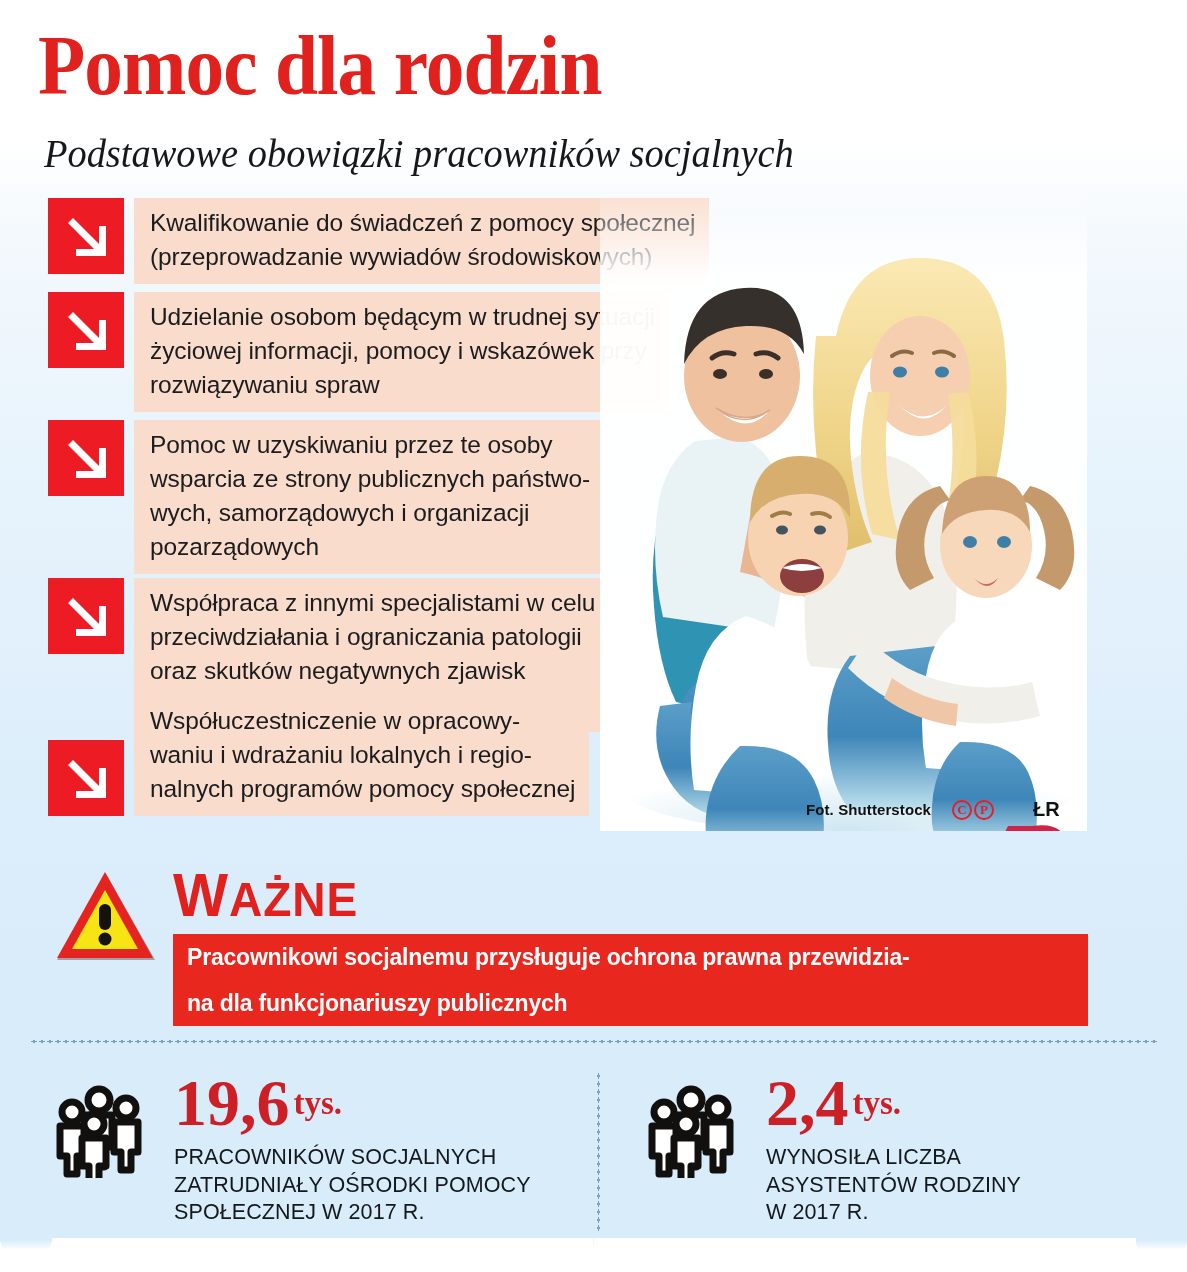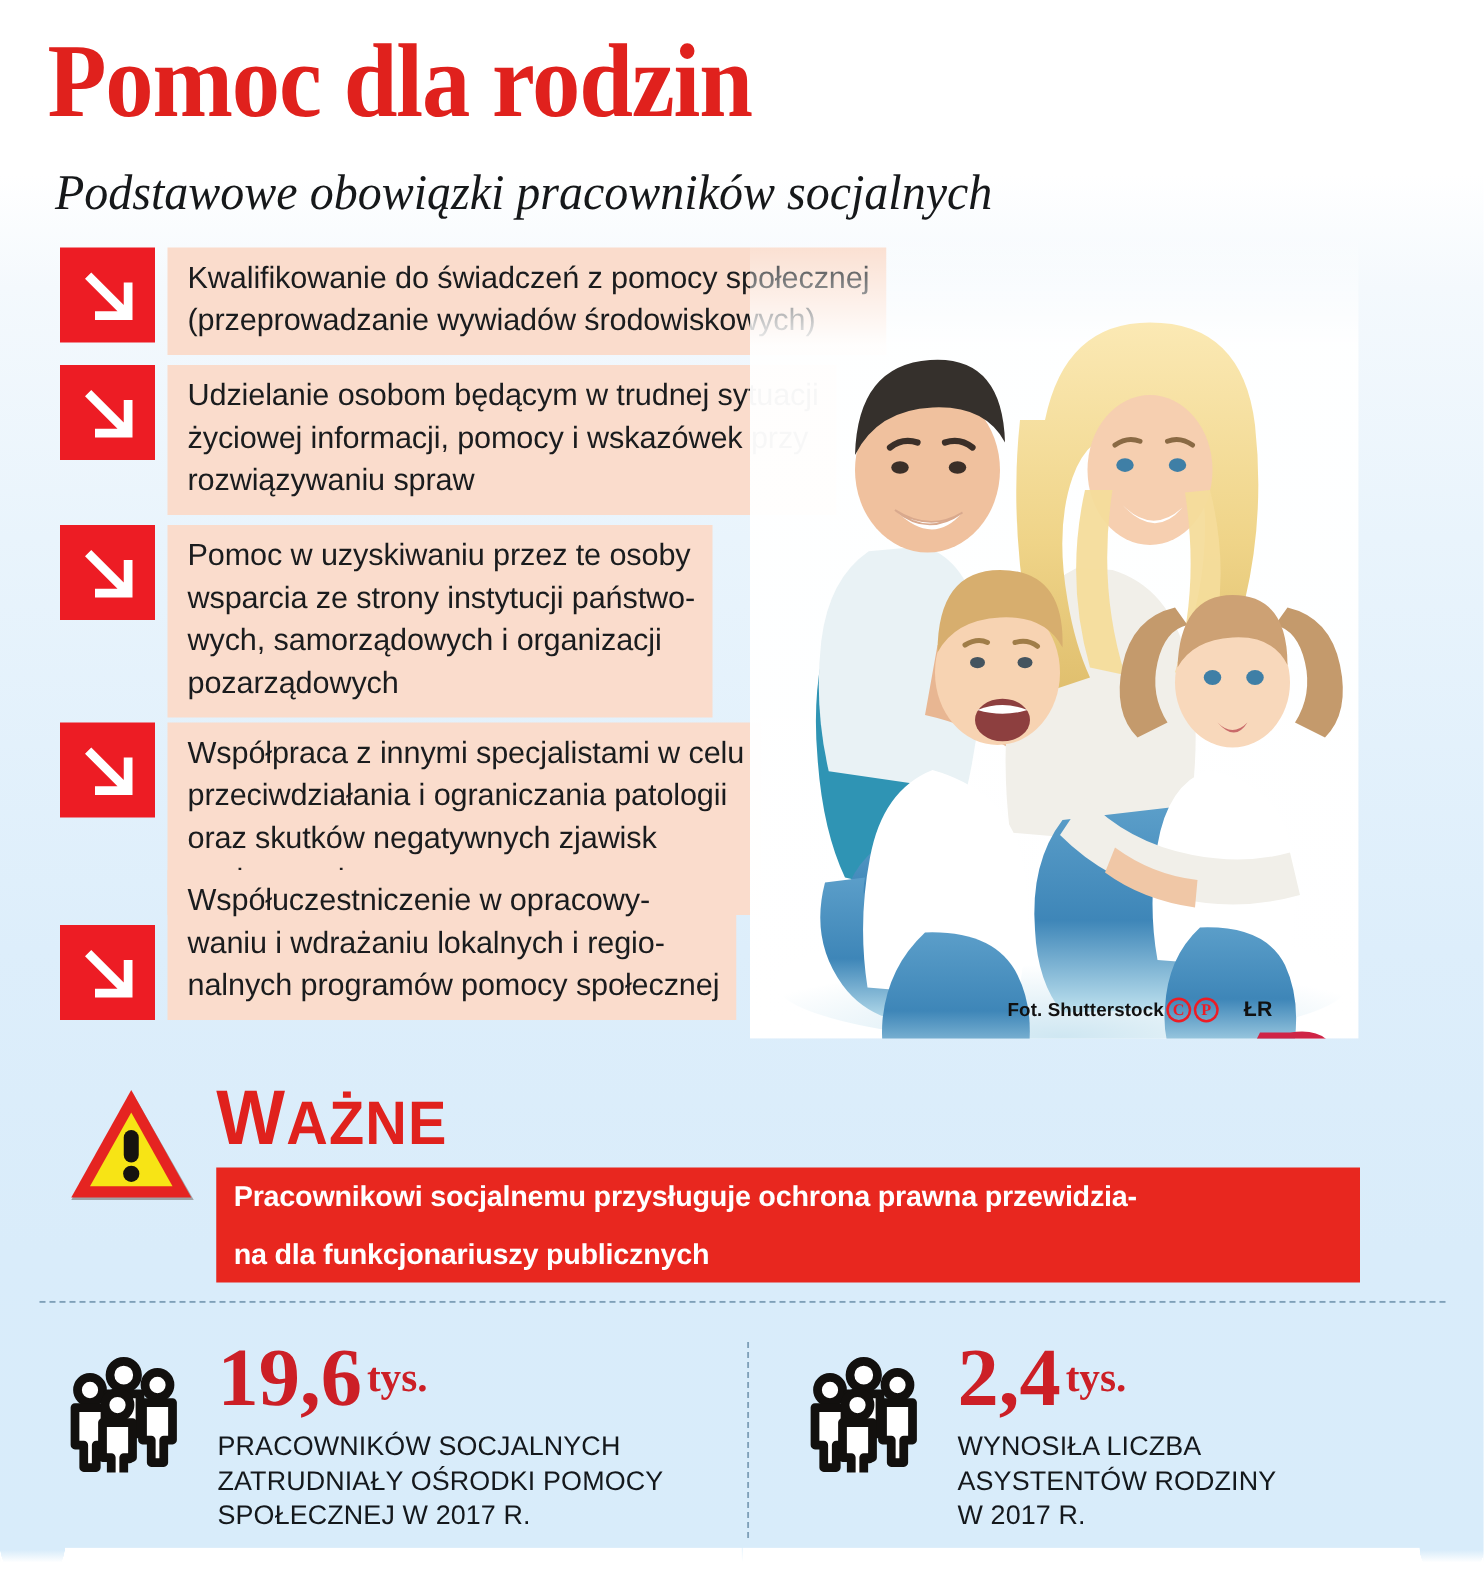--- a/index.html
+++ b/index.html
@@ -95,32 +95,32 @@
     left: 600px; top: 186px;
     width: 487px; height: 645px;
     overflow: hidden;
     pointer-events: none;
   }
   #photo svg { display:block; }
 
   
   .credit {
     position: absolute; left: 806px; top: 798px;
-    display: flex; align-items: center; gap: 2px;
+    display: flex; align-items: center; gap: 21px;
     font-size: 15px; font-weight: bold; color: #111;
     letter-spacing: .1px;
   }
   .credit .cp { display: flex; gap: 2px; }
   .cpmark {
     width: 20px; height: 20px; border-radius: 50%;
     border: 2.4px solid #ed1c24; color: #ed1c24;
     font-size: 13px; font-weight: bold; line-height: 15px;
     text-align: center; font-family: "Liberation Serif", serif;
   }
-  .credit .lr { margin-left: 18px; font-size: 17px; }
+  .credit .lr { margin-left: 18px; font-size: 20px; }
 
   
   #important { position: absolute; left: 48px; top: 862px; width: 1040px; }
   .warn-tri { position: absolute; left: 6px; top: 8px; }
   .wazne {
     position: absolute; left: 125px; top: -4px;
     font-size: 62px;
     font-weight: bold;
     color: #e0211d;
     letter-spacing: 1px;
@@ -218,21 +218,21 @@
 rozwiązywaniu spraw</div>
     </div>
 
     <div class="duty" style="top:420px;">
       <div class="duty-mark">
         <svg width="48" height="48" viewBox="0 0 48 48" aria-hidden="true">
           <path d="M6 11 L11 6 L37 32 L37 14 L44 14 L44 44 L14 44 L14 37 L32 37 Z" fill="#ffffff"></path>
         </svg>
       </div>
       <div class="duty-text">Pomoc w uzyskiwaniu przez te osoby
-wsparcia ze strony instytucji państwo-
+wsparcia ze strony publicznych państwo-
 wych, samorządowych i organizacji
 pozarządowych</div>
     </div>
 
     <div class="duty" style="top:578px;">
       <div class="duty-mark">
         <svg width="48" height="48" viewBox="0 0 48 48" aria-hidden="true">
           <path d="M6 11 L11 6 L37 32 L37 14 L44 14 L44 44 L14 44 L14 37 L32 37 Z" fill="#ffffff"></path>
         </svg>
       </div>

